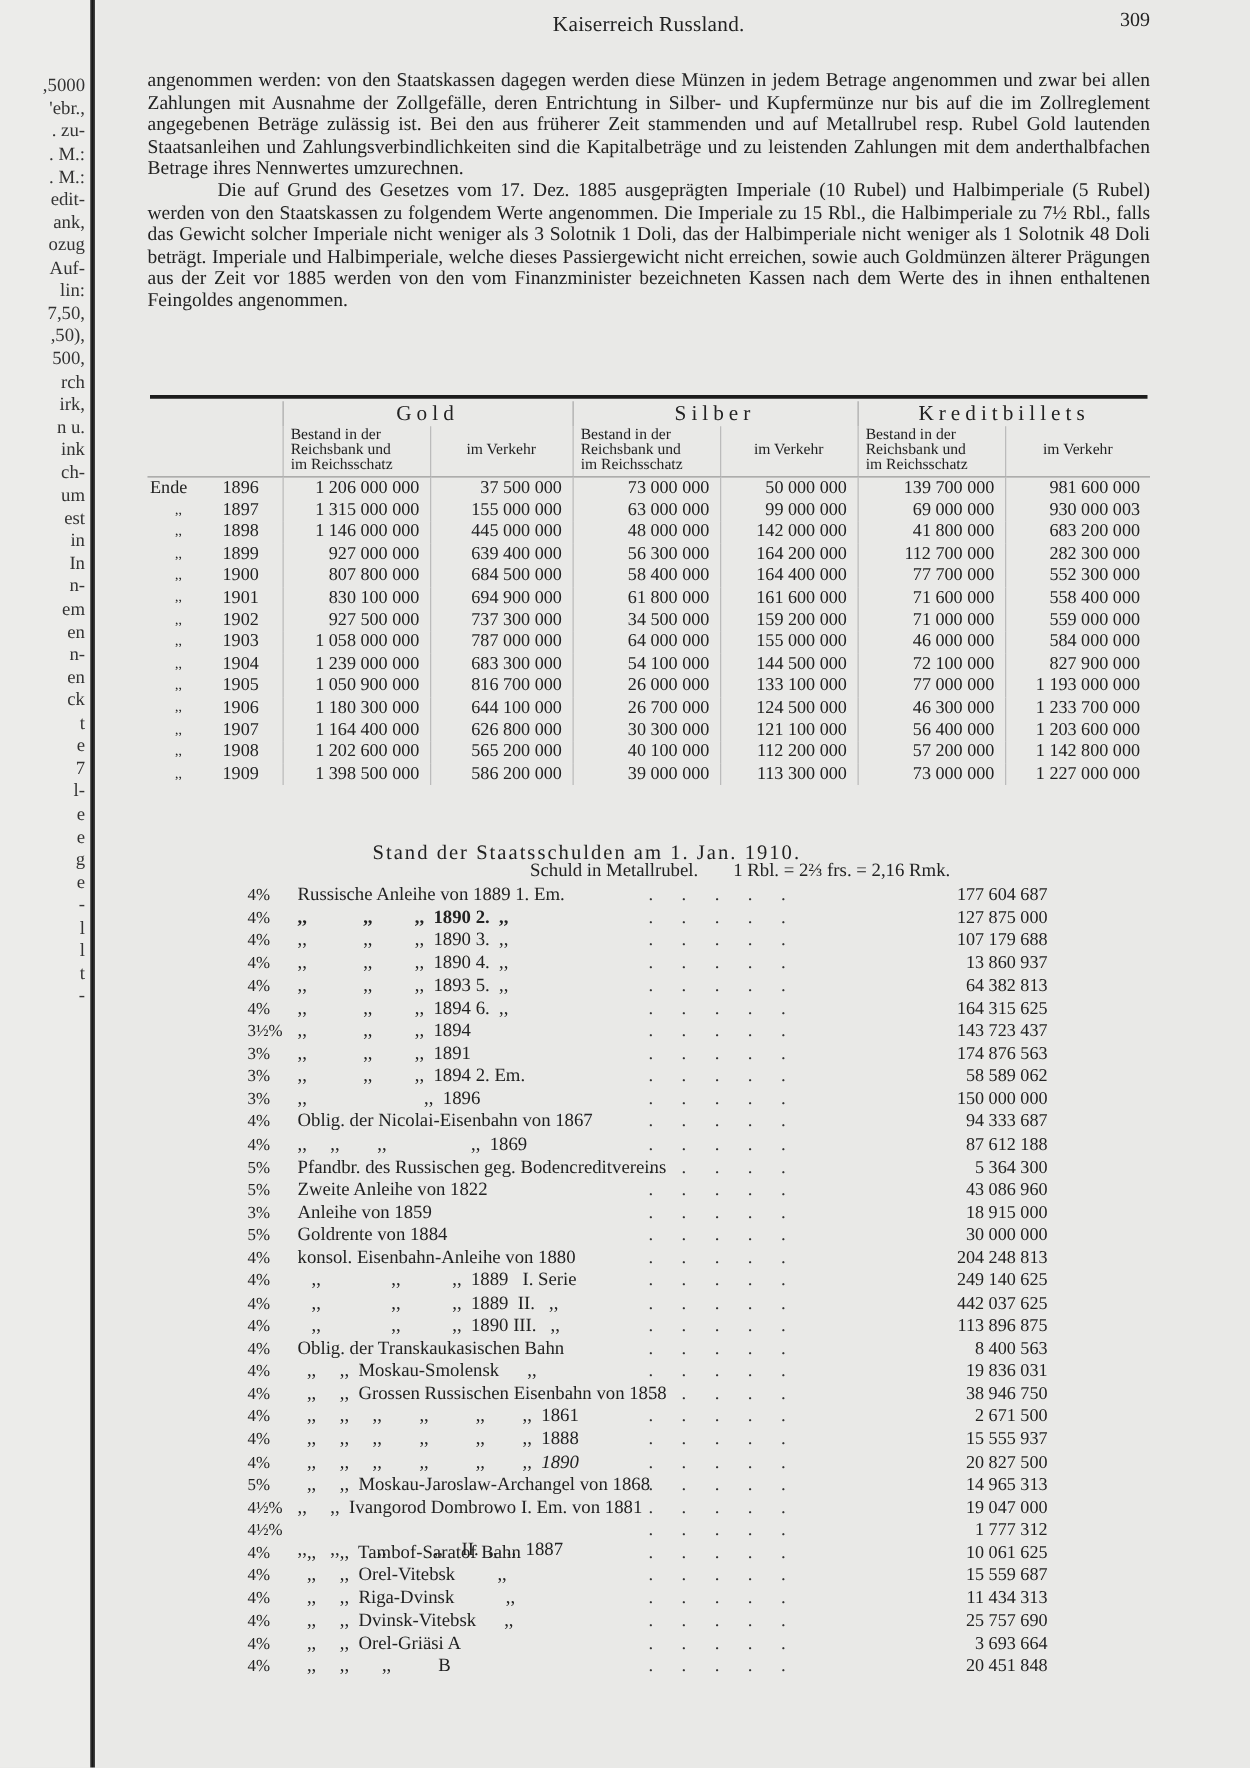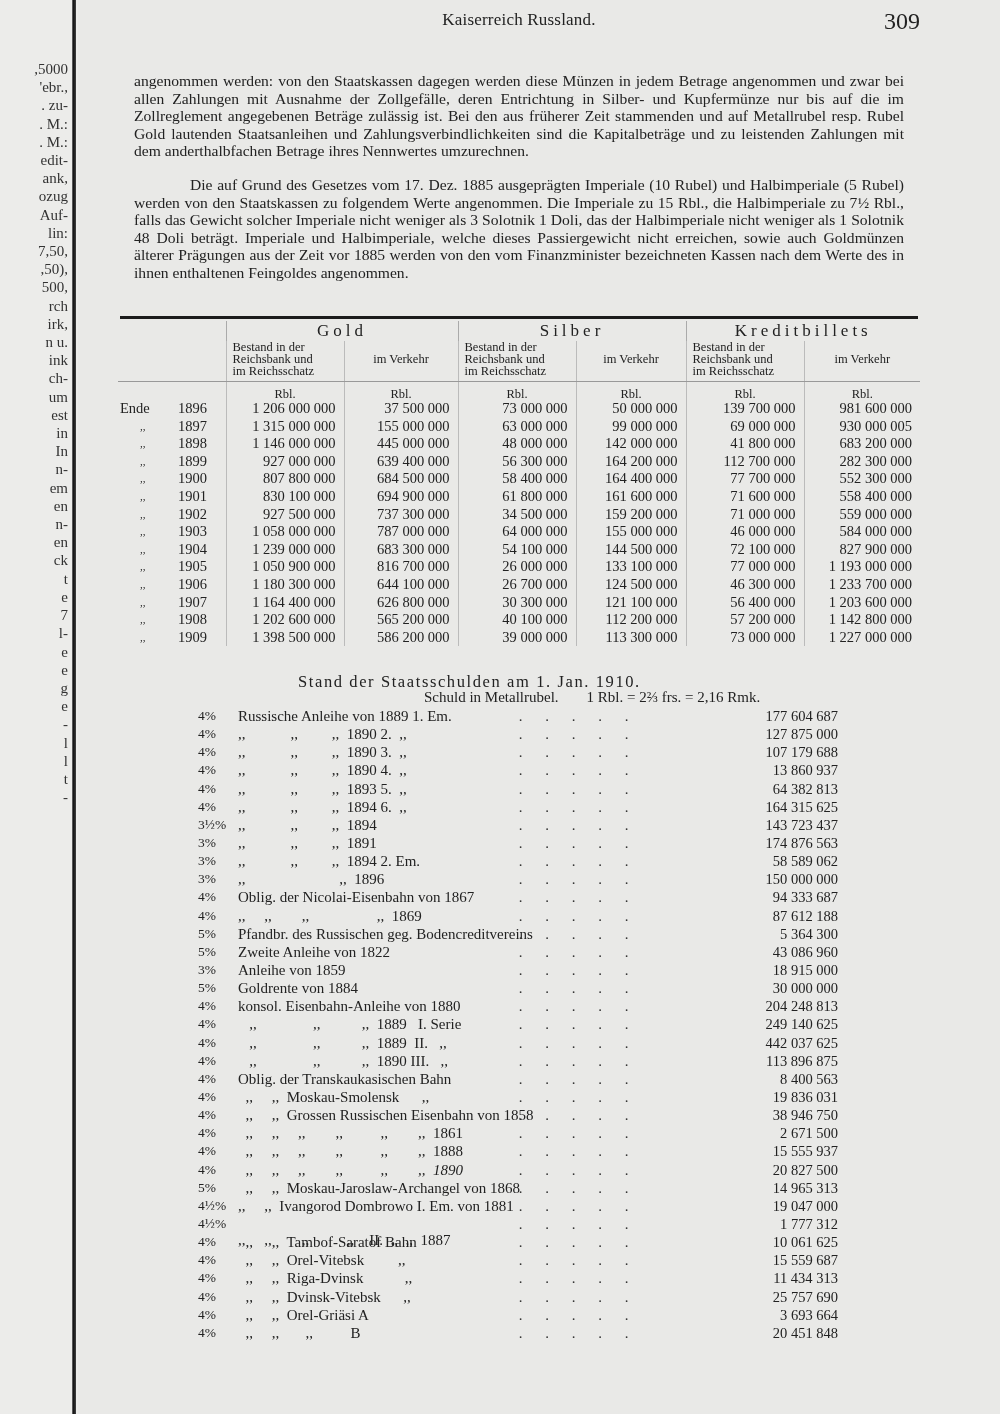--- a/index.html
+++ b/index.html
@@ -27,27 +27,27 @@
     position: absolute; left: 118px; top: 0; width: 802px;
   }
   .running-head {
     position: absolute; top: 10px; left: 0; width: 802px; height: 22px;
   }
   .running-title {
     position: absolute; left: 0; right: 0; text-align: center;
     font-size: 17px; letter-spacing: 0.2px;
   }
   .page-number {
-    position: absolute; right: 0; top: -2px; font-size: 24px;
+    position: absolute; right: 0; top: -2px; font-size: 16px;
   }
   .body-text {
     position: absolute; top: 56px; left: 0; width: 802px;
     font-size: 15.6px; line-height: 17.6px; text-align: justify;
   }
-  .body-text p { margin: 16px; }
+  .body-text p { margin: 0; }
   .body-text p.indent { text-indent: 56px; }
   .rule-thick {
     position: absolute; top: 316px; left: 2px; width: 798px; height: 3px; background: #1c1c1c;
   }
   table.money {
     position: absolute; top: 321px; left: 0; width: 802px;
     border-collapse: collapse; font-size: 14px;
   }
   table.money td, table.money th { padding: 0; font-weight: normal; }
   .grp { font-size: 17px; letter-spacing: 4px; text-align: center; line-height: 20px; border-left: 1px solid #aaa; }
@@ -173,50 +173,41 @@
       </tr>
       <tr>
         <th colspan="2" class="sub" style="border-left:none"></th>
         <th class="sub sub-left"><span>Bestand in der</span><br><span>Reichsbank und</span><br><span>im Reichsschatz</span></th>
         <th class="sub">im Verkehr</th>
         <th class="sub sub-left"><span>Bestand in der</span><br><span>Reichsbank und</span><br><span>im Reichsschatz</span></th>
         <th class="sub">im Verkehr</th>
         <th class="sub sub-left"><span>Bestand in der</span><br><span>Reichsbank und</span><br><span>im Reichsschatz</span></th>
         <th class="sub">im Verkehr</th>
       </tr>
-      <tr>
-        <td colspan="2"></td>
-        <td class="unit">Rbl.</td>
-        <td class="unit">Rbl.</td>
-        <td class="unit">Rbl.</td>
-        <td class="unit">Rbl.</td>
-        <td class="unit">Rbl.</td>
-        <td class="unit">Rbl.</td>
-      </tr>
     </thead>
     <tbody id="money-body">
         <tr>
           <td class="lab lab-ende">Ende</td>
           <td class="lab lab-year">1896</td>
           <td class="num">1 206 000 000</td>
           <td class="num">37 500 000</td>
           <td class="num">73 000 000</td>
           <td class="num">50 000 000</td>
           <td class="num">139 700 000</td>
           <td class="num">981 600 000</td>
         </tr>
         <tr>
           <td class="lab ditto">,,</td>
           <td class="lab lab-year">1897</td>
           <td class="num">1 315 000 000</td>
           <td class="num">155 000 000</td>
           <td class="num">63 000 000</td>
           <td class="num">99 000 000</td>
           <td class="num">69 000 000</td>
-          <td class="num">930 000 005</td>
+          <td class="num">930 000 003</td>
         </tr>
         <tr>
           <td class="lab ditto">,,</td>
           <td class="lab lab-year">1898</td>
           <td class="num">1 146 000 000</td>
           <td class="num">445 000 000</td>
           <td class="num">48 000 000</td>
           <td class="num">142 000 000</td>
           <td class="num">41 800 000</td>
           <td class="num">683 200 000</td>
@@ -340,21 +331,21 @@
   </div>
   <div class="debt-list" id="debt-list">
       <div class="debt-row">
         <span class="debt-rate">4%</span>
         <span class="debt-desc" style="white-space: pre;">Russische Anleihe von 1889 1. Em.</span>
         <span class="leader">. . . . .</span>
         <span class="debt-amt">177 604 687</span>
       </div>
       <div class="debt-row">
         <span class="debt-rate">4%</span>
-        <span class="debt-desc" style="white-space: pre;">,,            ,,         ,,  1890 2.  ,,</span>
+        <span class="debt-desc" style="white-space: pre; font-weight: bold;">,,            ,,         ,,  1890 2.  ,,</span>
         <span class="leader">. . . . .</span>
         <span class="debt-amt">127 875 000</span>
       </div>
       <div class="debt-row">
         <span class="debt-rate">4%</span>
         <span class="debt-desc" style="white-space: pre;">,,            ,,         ,,  1890 3.  ,,</span>
         <span class="leader">. . . . .</span>
         <span class="debt-amt">107 179 688</span>
       </div>
       <div class="debt-row">

